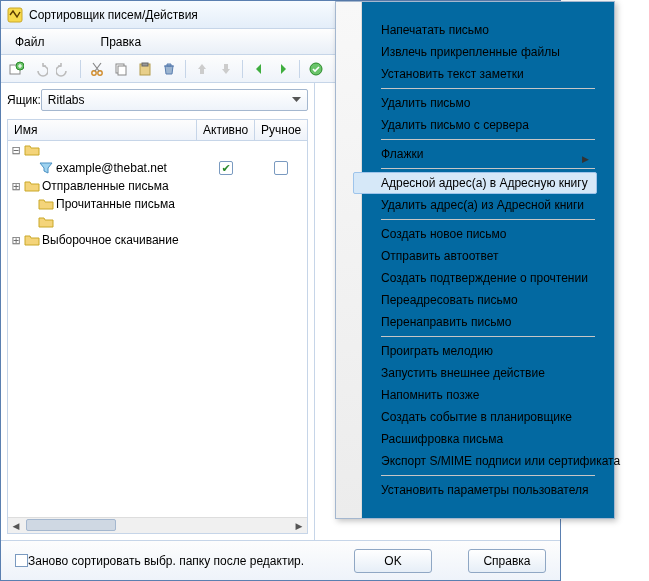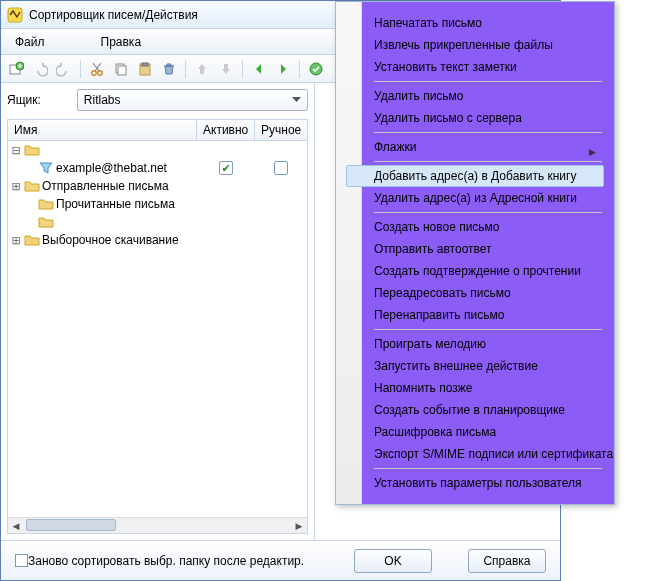--- a/index.html
+++ b/index.html
@@ -11,23 +11,23 @@
   .titlebar .close { width: 44px; height: 18px; background: linear-gradient(#e57373,#c33); border: 1px solid #8b1a1a; border-radius: 3px; display: flex; align-items: center; justify-content: center; color: #fff; font-weight: bold; font-size: 11px; }
   .menubar { display: flex; align-items: center; height: 26px; background: linear-gradient(#fefefe,#e9eff7); border-bottom: 1px solid #c6d5e8; padding: 0 4px; gap: 36px; }
   .menubar .item { padding: 4px 10px; }
   .toolbar { display: flex; align-items: center; height: 28px; background: linear-gradient(#fdfdfd,#eef3fa); border-bottom: 1px solid #c6d5e8; padding: 0 4px; gap: 2px; }
   .toolbar .btn { width: 22px; height: 22px; display: flex; align-items: center; justify-content: center; border-radius: 2px; }
   .toolbar .sep { width: 1px; height: 18px; background: #c6d5e8; margin: 0 3px; }
   svg { display: block; }
 
   .body { display: flex; height: calc(100% - 28px - 26px - 28px - 40px); }
   .leftpane { width: 314px; border-right: 1px solid #c6d5e8; display: flex; flex-direction: column; padding: 6px; }
-  .boxrow { display: flex; align-items: center; gap: 8px; margin-bottom: 8px; }
+  .boxrow { display: flex; align-items: center; gap: 0; margin-bottom: 8px; }
   .boxrow label { }
-  .combo { flex: 1; display: flex; align-items: center; justify-content: space-between; height: 22px; border: 1px solid #a4b7cf; background: linear-gradient(#fff,#eef3fa); padding: 0 6px; border-radius: 2px; margin-left: 28px; }
+  .combo { flex: 1; display: flex; align-items: center; justify-content: space-between; height: 22px; border: 1px solid #a4b7cf; background: linear-gradient(#fff,#eef3fa); padding: 0 6px; border-radius: 2px; }
   .combo .arrow { margin-left: 6px; }
   .treehead { display: flex; border: 1px solid #c6d5e8; border-bottom: 1px solid #c6d5e8; background: linear-gradient(#fdfdfd,#eef3fa); height: 22px; }
   .treehead div { padding: 3px 6px; border-right: 1px solid #c6d5e8; font-size: 12px; }
   .col-name { flex: 1; }
   .col-act { width: 58px; text-align: left; }
   .col-man { width: 52px; text-align: left; border-right: none !important; }
   .treebody { flex: 1; border: 1px solid #c6d5e8; border-top: none; overflow: hidden; background: #fff; position: relative; }
   .treerow { display: flex; align-items: center; height: 18px; padding-left: 2px; }
   .treerow .exp { width: 12px; text-align: center; color: #6f6f6f; font-size: 11px; line-height: 1; cursor: default; }
   .treerow .exp.blank { visibility: hidden; }
@@ -44,21 +44,21 @@
   .hscroll .arr.right { margin-left: auto; }
 
   .rightpane { flex: 1; }
 
   .footer { height: 40px; display: flex; align-items: center; padding: 0 14px; border-top: 1px solid #c6d5e8; background: linear-gradient(#fdfdfd,#eef3fa); }
   .footer .chk { width: 13px; height: 13px; border: 1px solid #7a9ac0; background: #fff; }
   .footer .spacer { flex: 1; }
   .dlgbtn { min-width: 78px; height: 24px; border: 1px solid #8fa7c4; background: linear-gradient(#fff,#e6eef7); border-radius: 3px; display: flex; align-items: center; justify-content: center; margin-left: 36px; }
 
   
-  .ctxmenu { position: absolute; top: 0; left: 334px; width: 280px; background: #8b5cf6; border: 1px solid #a4b7cf; box-shadow: 2px 2px 6px rgba(0,0,0,0.25); padding: 10px; z-index: 10; }
+  .ctxmenu { position: absolute; top: 0; left: 334px; width: 280px; background: #0369a1; border: 1px solid #a4b7cf; box-shadow: 2px 2px 6px rgba(0,0,0,0.25); padding: 17px; z-index: 10; }
   .ctxmenu .mitem { display: flex; align-items: center; height: 22px; padding: 0 26px 0 28px; position: relative; white-space: nowrap; }
   .ctxmenu .mitem.hl { background: #d6e8f8; border: 1px solid #9ec4eb; border-radius: 2px; padding: 0 25px 0 27px; height: 22px; }
   .ctxmenu .mitem .sub::after { content: "▶"; position: absolute; right: 8px; font-size: 9px; color: #333; }
   .ctxmenu .msep { height: 1px; background: #c6c6c6; margin: 3px 2px 3px 28px; }
   .ctxmenu .gutter { position: absolute; left: 0; top: 0; bottom: 0; width: 26px; background: linear-gradient(#f8f8f8,#ececec); border-right: 1px solid #ddd; }
 
   
   .rightstrip { position: absolute; top: 28px; right: 0; bottom: 40px; width: 34px; }
   .rightstrip .panel { border: 1px solid #c6d5e8; border-left: none; background: #fff; margin-bottom: 8px; }
   .rightstrip .p1 { height: 50px; margin-top: 32px; }
@@ -306,21 +306,21 @@
     <div class="mitem">
         <span>Удалить письмо с сервера</span>
       </div>
     <div class="msep"></div>
     <div class="mitem">
         <span>Флажки</span>
         <span class="sub"></span>
       </div>
     <div class="msep"></div>
     <div class="mitem hl">
-        <span>Добавить адрес(а) в Добавить книгу</span>
+        <span>Адресной адрес(а) в Адресную книгу</span>
       </div>
     <div class="mitem">
         <span>Удалить адрес(а) из Адресной книги</span>
       </div>
     <div class="msep"></div>
     <div class="mitem">
         <span>Создать новое письмо</span>
       </div>
     <div class="mitem">
         <span>Отправить автоответ</span>

